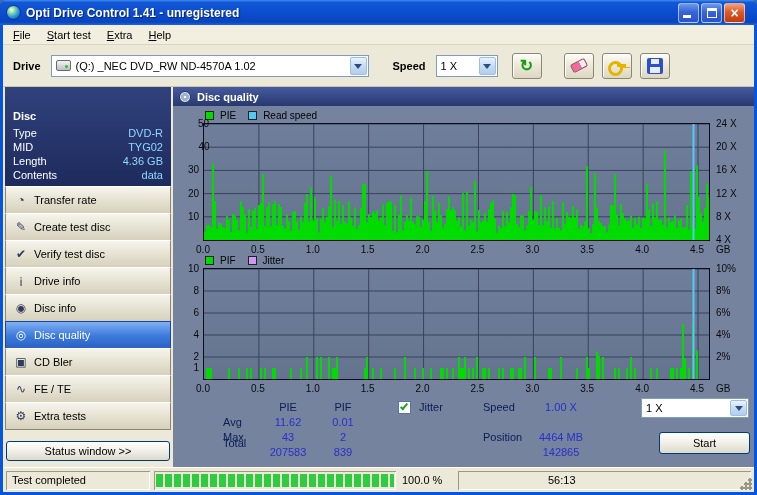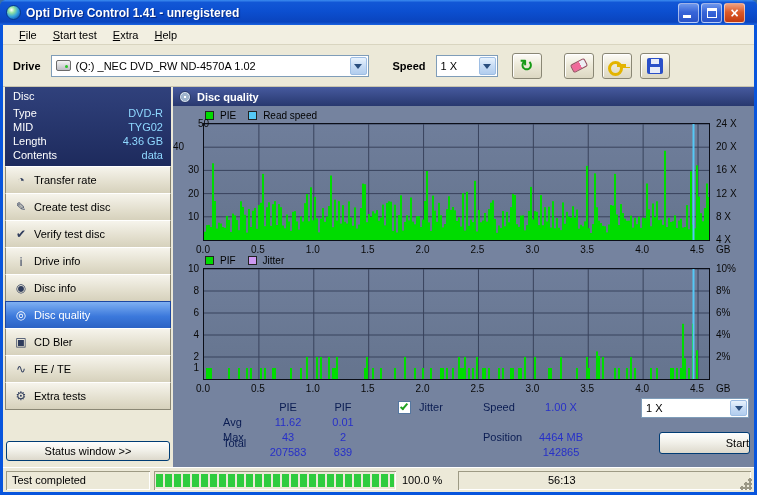--- a/index.html
+++ b/index.html
@@ -28,21 +28,21 @@
     background:linear-gradient(180deg,#6E97EC 0%,#3764D8 45%,#2A53C8 100%); }
   .win-btn.close{ background:linear-gradient(180deg,#F0A080 0%,#DD5A28 45%,#C23A0F 100%); }
   .glyph-min{ position:absolute; left:4px; bottom:4px; width:8px; height:3px; background:#fff; }
   .glyph-max{ position:absolute; left:5px; top:4px; width:10px; height:10px;
     border:1px solid #fff; border-top:3px solid #fff; }
   .glyph-close{ position:absolute; inset:0; color:#fff; font-weight:bold; font-size:14px;
     line-height:19px; text-align:center; }
 
   
   .menubar{ height:20px; background:#F2EFE1; border-bottom:1px solid #D9D5C0;
-    display:flex; align-items:center; padding-left:8px; }
+    display:flex; align-items:center; padding-left:2px; }
   .menu-item{ display:inline-block; padding:2px 8px; cursor:pointer; }
   .menu-item::first-letter{ text-decoration:underline; }
 
   
   .toolbar{ height:42px; background:#ECE9D8; display:flex; align-items:center; padding:0 10px;
     border-bottom:1px solid #C9C5AF; position:relative;}
   .tb-label{ font-weight:bold; margin-right:10px; }
   .combo{ background:#fff; border:1px solid #7F9DB9; height:22px; display:flex; align-items:center;
     position:relative; padding-left:4px; cursor:default; }
   .combo .arrow-box{ position:absolute; right:1px; top:1px; bottom:1px; width:17px;
@@ -71,21 +71,21 @@
   .floppy-glyph::before{ content:""; position:absolute; top:1px; left:4px; width:8px; height:5px; background:#E8ECF8; }
   .floppy-glyph::after{ content:""; position:absolute; bottom:1px; left:3px; width:10px; height:6px; background:#E8ECF8; }
   .tb-sep{ width:14px; }
 
   
   .content{ display:flex; height:380px; }
 
   
   .sidebar{ width:170px; flex:none; background:#ECE9D8; display:flex; flex-direction:column; padding:0 2px; }
   .disc-panel{ background:linear-gradient(180deg,#30417C,#1D2A5C); color:#fff; padding-bottom:5px; }
-  .disc-panel .panel-title{ font-weight:normal; padding:3px 8px 4px 8px; }
+  .disc-panel .panel-title{ font-weight:bold; padding:3px 8px 4px 8px;margin-top:20px; }
   .info-row{ display:flex; justify-content:space-between; padding:1px 8px; }
   .info-row .val{ color:#8FD8FF;text-align:right; }
   .side-btn{ height:28px; display:flex; align-items:center; padding-left:6px; cursor:pointer;
     border:1px solid #8A8775; border-top-color:#FFFFFF; margin-top:-1px;
     background:linear-gradient(180deg,#F6F4EC,#E3DFCE 60%,#D6D1BC); }
   .side-btn .s-icon{ width:18px; text-align:center; font-size:12px; color:#2F3C5C; flex:none; }
   .side-btn .s-label{ margin-left:4px; }
   .side-btn.selected{ background:linear-gradient(180deg,#7FB0F2,#3C79DC 55%,#2B62C4); color:#fff;
     border-color:#1C46A0; }
   .side-btn.selected .s-icon{ color:#fff; }
@@ -643,21 +643,21 @@
             <rect x="480" y="89.4" width="2" height="20.6" fill="#00DC00"></rect>
             <rect x="484" y="99.0" width="2" height="11.0" fill="#00DC00"></rect>
             <rect x="488" y="54.7" width="2" height="55.3" fill="#00DC00"></rect>
             <rect x="492" y="81.3" width="2" height="28.7" fill="#00DC00"></rect>
             <rect x="488.5" y="0" width="2" height="110" fill="#55C8F5"></rect>
           </svg>
       </div>
 
       <div id="axis-layer">
           <div class="tick" style="left: 0px; top: 31px; width: 36px; text-align: right;">50</div>
-          <div class="tick" style="left: 0px; top: 54.2px; width: 46px; text-align: left;">40</div>
+          <div class="tick" style="left: 8px; top: 54.2px; width: 46px; text-align: center;">40</div>
           <div class="tick" style="left: 0px; top: 77.4px; width: 26px; text-align: right;">30</div>
           <div class="tick" style="left: 0px; top: 100.6px; width: 26px; text-align: right;">20</div>
           <div class="tick" style="left: 0px; top: 123.8px; width: 26px; text-align: right;">10</div>
           <div class="tick" style="left: 543px; top: 31px;">24 X</div>
           <div class="tick" style="left: 543px; top: 54.2px;">20 X</div>
           <div class="tick" style="left: 543px; top: 77.4px;">16 X</div>
           <div class="tick" style="left: 543px; top: 100.6px;">12 X</div>
           <div class="tick" style="left: 543px; top: 123.8px;">8 X</div>
           <div class="tick" style="left: 543px; top: 147px;">4 X</div>
           <div class="tick" style="left: 19px; top: 157px; width: 22px; text-align: center;">0.0</div>
@@ -721,21 +721,21 @@
 
       <div class="stat" style="left:50px; top:350px;">Total</div>
       <div class="stat value" style="left:85px; top:359px; width:60px;">207583</div>
       <div class="stat value" style="left:150px; top:359px; width:40px;">839</div>
 
       <div class="stat" style="left:310px; top:344px;">Position</div>
       <div class="stat value" style="left:348px; top:344px; width:80px;">4464 MB</div>
       <div class="stat" style="left:310px; top:359px;margin-top:20px;">Samples</div>
       <div class="stat value" style="left:348px; top:359px; width:80px;">142865</div>
 
-      <div class="start-btn" style="left:486px; top:345px;text-align:right;">Start</div>
+      <div class="start-btn" style="left:486px; top:345px;">Start</div>
     </div>
   </div>
 
   <div class="statusbar">
     <div class="sb-cell sb-status">Test completed</div>
     <div class="sb-cell sb-progress">
       <div class="fill" id="progress-fill" style="width: 100%;"></div>
     </div>
     <div class="sb-pct">100.0 %</div>
     <div class="sb-cell sb-time">56:13</div>

